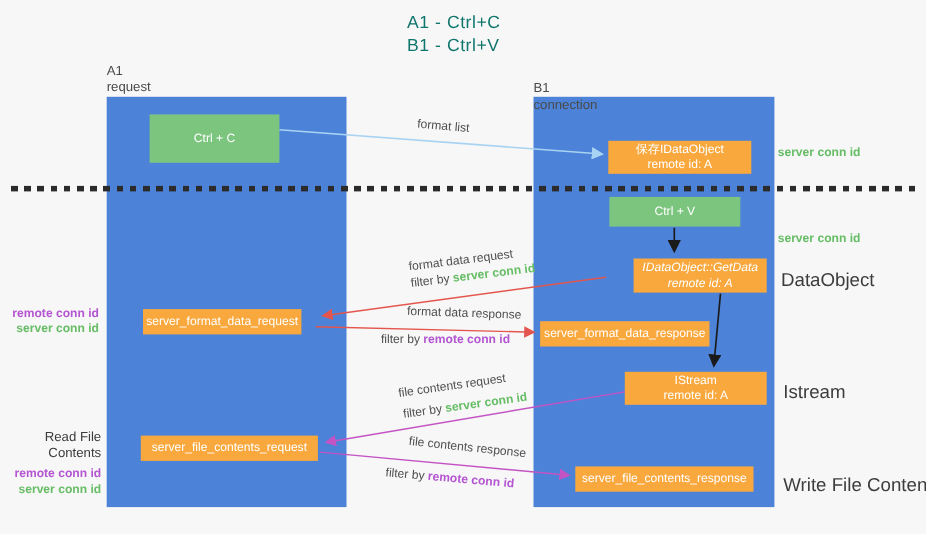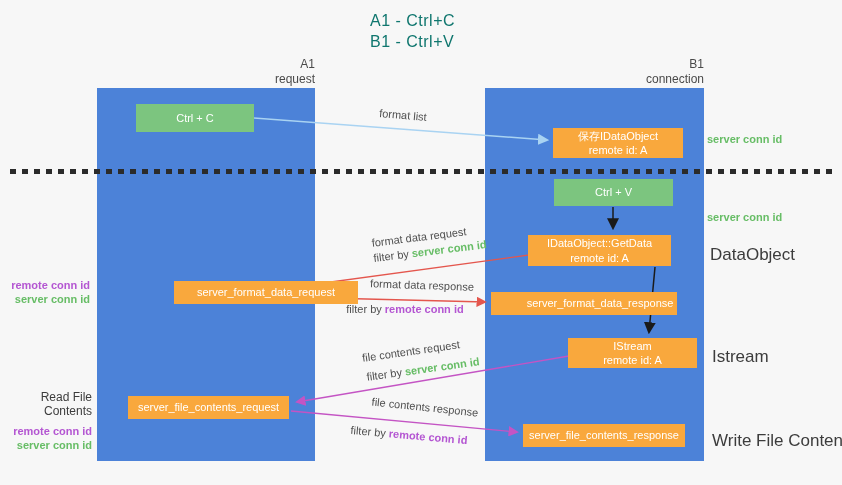--- a/index.html
+++ b/index.html
@@ -1,39 +1,39 @@
 <!DOCTYPE html>
 <html><head>
 <meta charset="utf-8">
 <style>
   html,body{margin:0;padding:0;}
   body{background:#f7f7f7;}
   .canvas{position:relative;width:842px;height:485px;background:#f7f7f7;
           font-family:"Liberation Sans",sans-serif;overflow:hidden;}
   .title{position:absolute;left:370px;top:10px;font-size:16px;color:#0f766e;
          line-height:1.32;letter-spacing:.5px;z-index:6;}
-  .col-head{position:absolute;top:57px;font-size:12px;color:#4a4a4a;text-align:right;line-height:1.25;z-index:6;}
+  .col-head{position:absolute;top:57px;font-size:12px;color:#4a4a4a;text-align:left;line-height:1.25;z-index:6;}
   .col-head.a1{left:97px;width:218px;}
-  .col-head.b1{left:485px;width:219px;}
+  .col-head.b1{left:485px;width:219px;margin-top:16px;}
   .column{position:absolute;top:88px;height:373px;background:#4c82d8;z-index:1;}
   .column.a1{left:97px;width:218px;}
   .column.b1{left:485px;width:219px;}
   .dotted{position:absolute;left:10px;width:824px;top:169px;height:5px;z-index:2;
           background:repeating-linear-gradient(90deg,#2b2b2b 0 6px,transparent 6px 12px);}
   svg.arrows{position:absolute;left:0;top:0;z-index:3;}
   .node{position:absolute;z-index:4;color:#fff;font-size:11px;line-height:1.3;
         display:flex;flex-direction:column;align-items:center;justify-content:center;text-align:center;}
   .node.green{background:#7cc57f;}
   .node.orange{background:#f9a83d;}
-  .n-ctrl-c{left:136px;top:104px;width:118px;height:28px;}
+  .n-ctrl-c{left:136px;top:104px;width:118px;height:44px;}
   .n-save{left:553px;top:128px;width:130px;height:30px;}
   .n-ctrl-v{left:554px;top:179px;width:119px;height:27px;align-items:center;}
-  .n-getdata{left:528px;top:235px;width:143px;height:31px;}
-  .n-fmt-req{left:130px;top:281px;width:184px;height:23px;margin-left:44px;}
-  .n-fmt-resp{left:491px;top:292px;width:154px;height:23px;padding-left:32px;}
+  .n-getdata{left:576px;top:235px;width:121px;height:31px;font-style:italic;}
+  .n-fmt-req{left:130px;top:281px;width:144px;height:23px;}
+  .n-fmt-resp{left:491px;top:292px;width:154px;height:23px;}
   .n-istream{left:568px;top:338px;width:129px;height:30px;}
   .n-file-req{left:128px;top:396px;width:161px;height:23px;}
   .n-file-resp{left:523px;top:424px;width:162px;height:23px;}
   .elabel{position:absolute;z-index:5;width:130px;text-align:center;font-size:11px;color:#4f4f4f;white-space:nowrap;}
   .green-t{color:#67bd66;font-weight:bold;}
   .purple-t{color:#b456d2;font-weight:bold;}
   .ann{position:absolute;z-index:6;font-size:11px;font-weight:bold;white-space:nowrap;}
   .ann.dark{font-size:17px;font-weight:normal;color:#3c3c3c;}
   .left-group{position:absolute;z-index:6;text-align:right;}
   .left-group .cid{font-size:11px;font-weight:bold;line-height:14px;}

